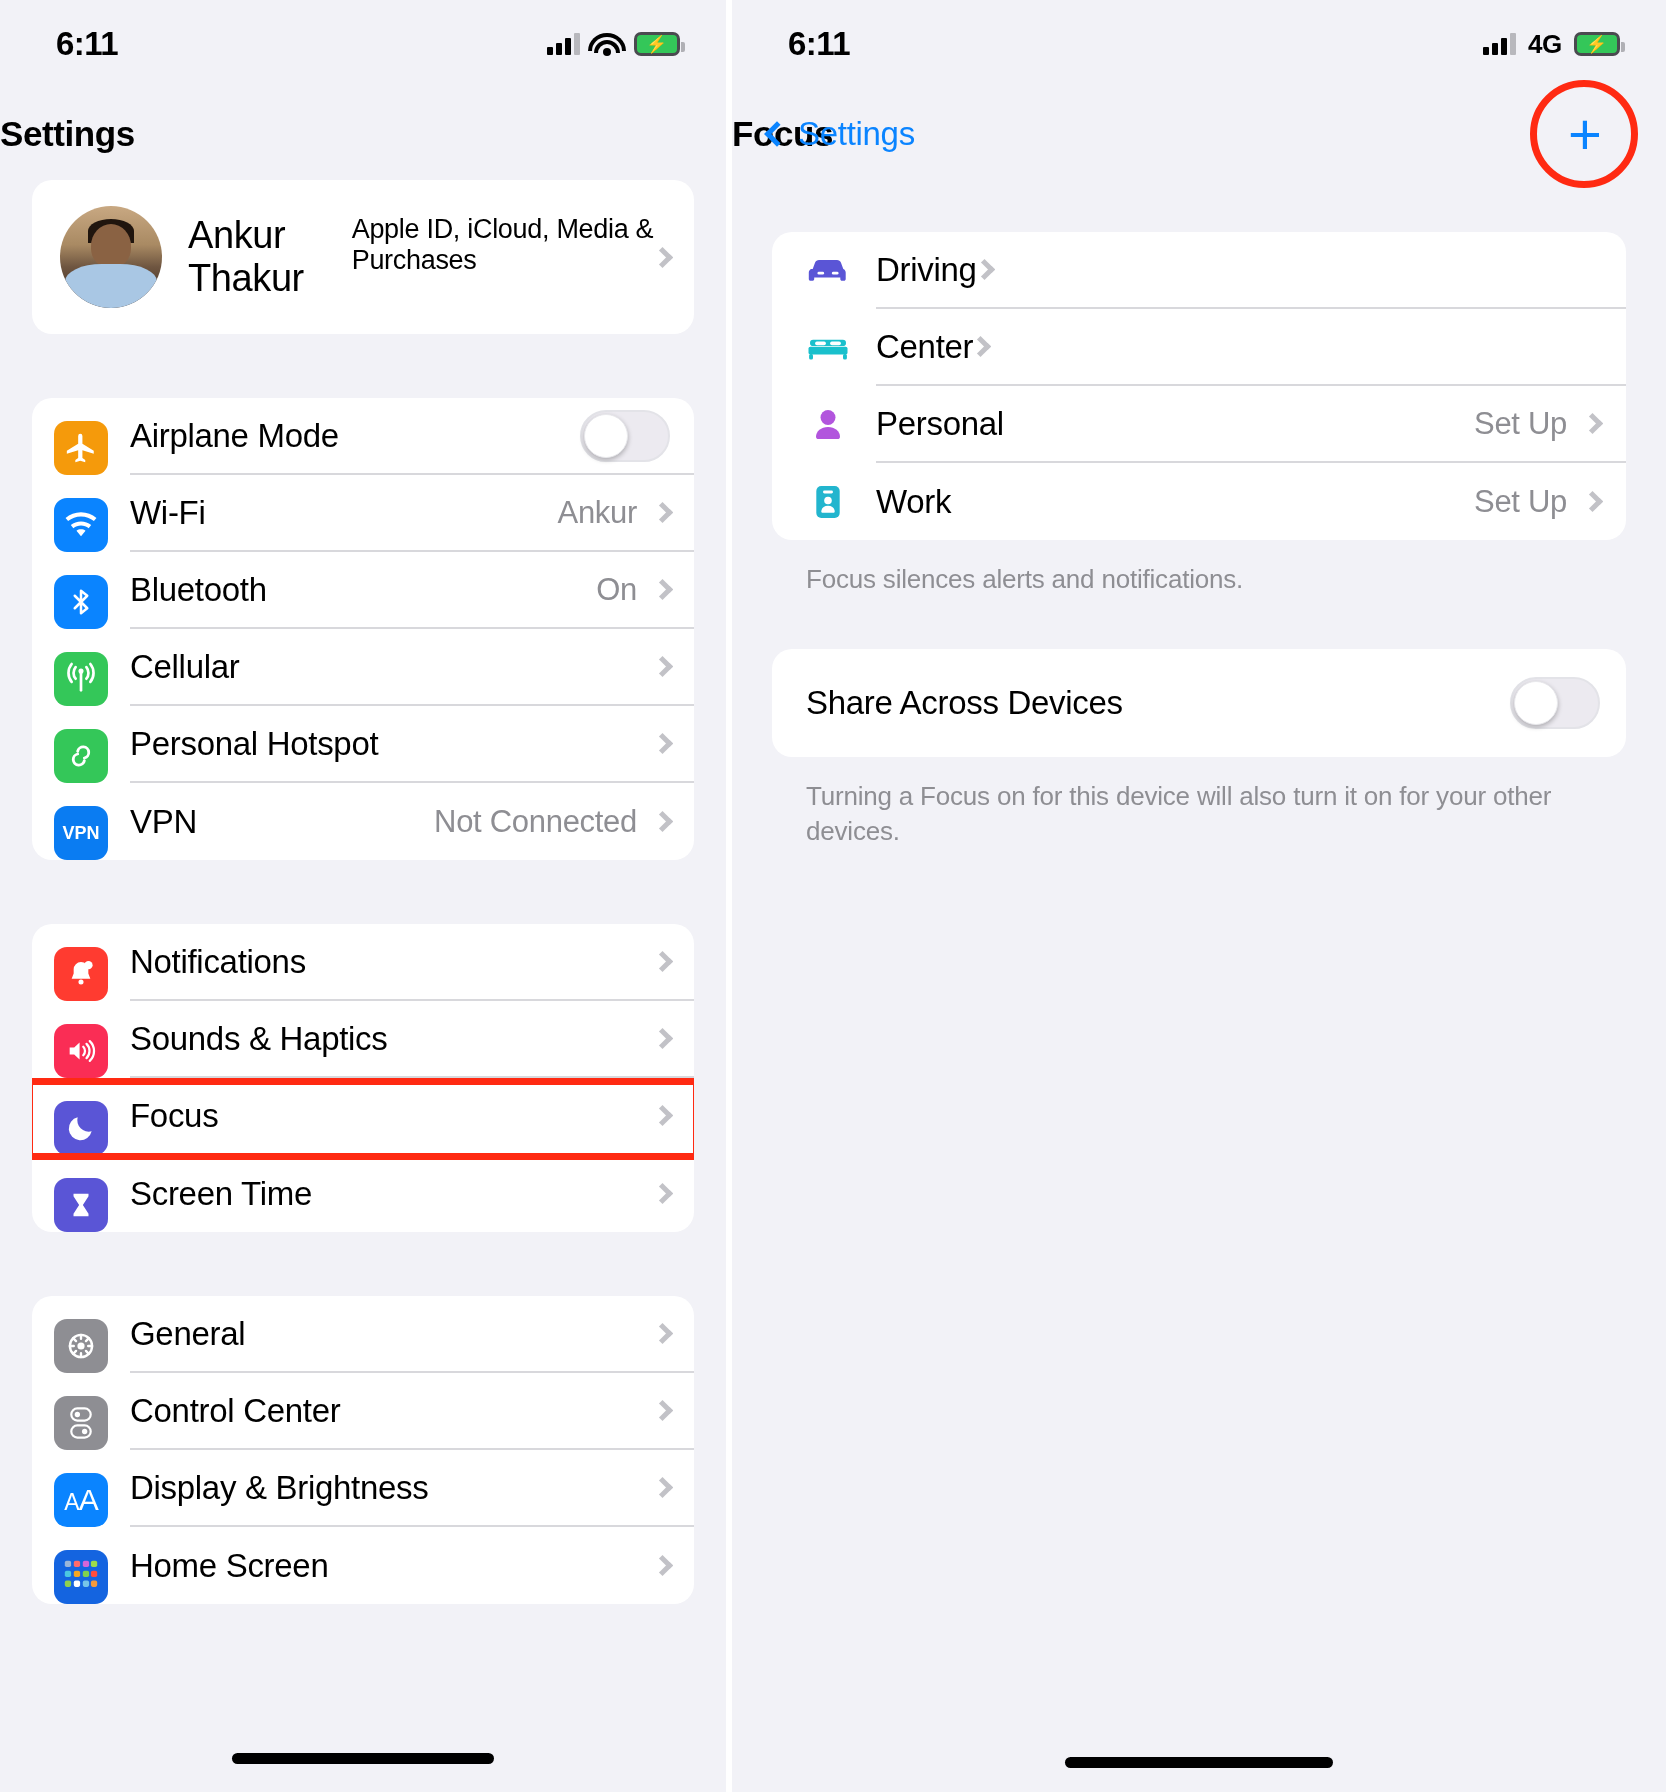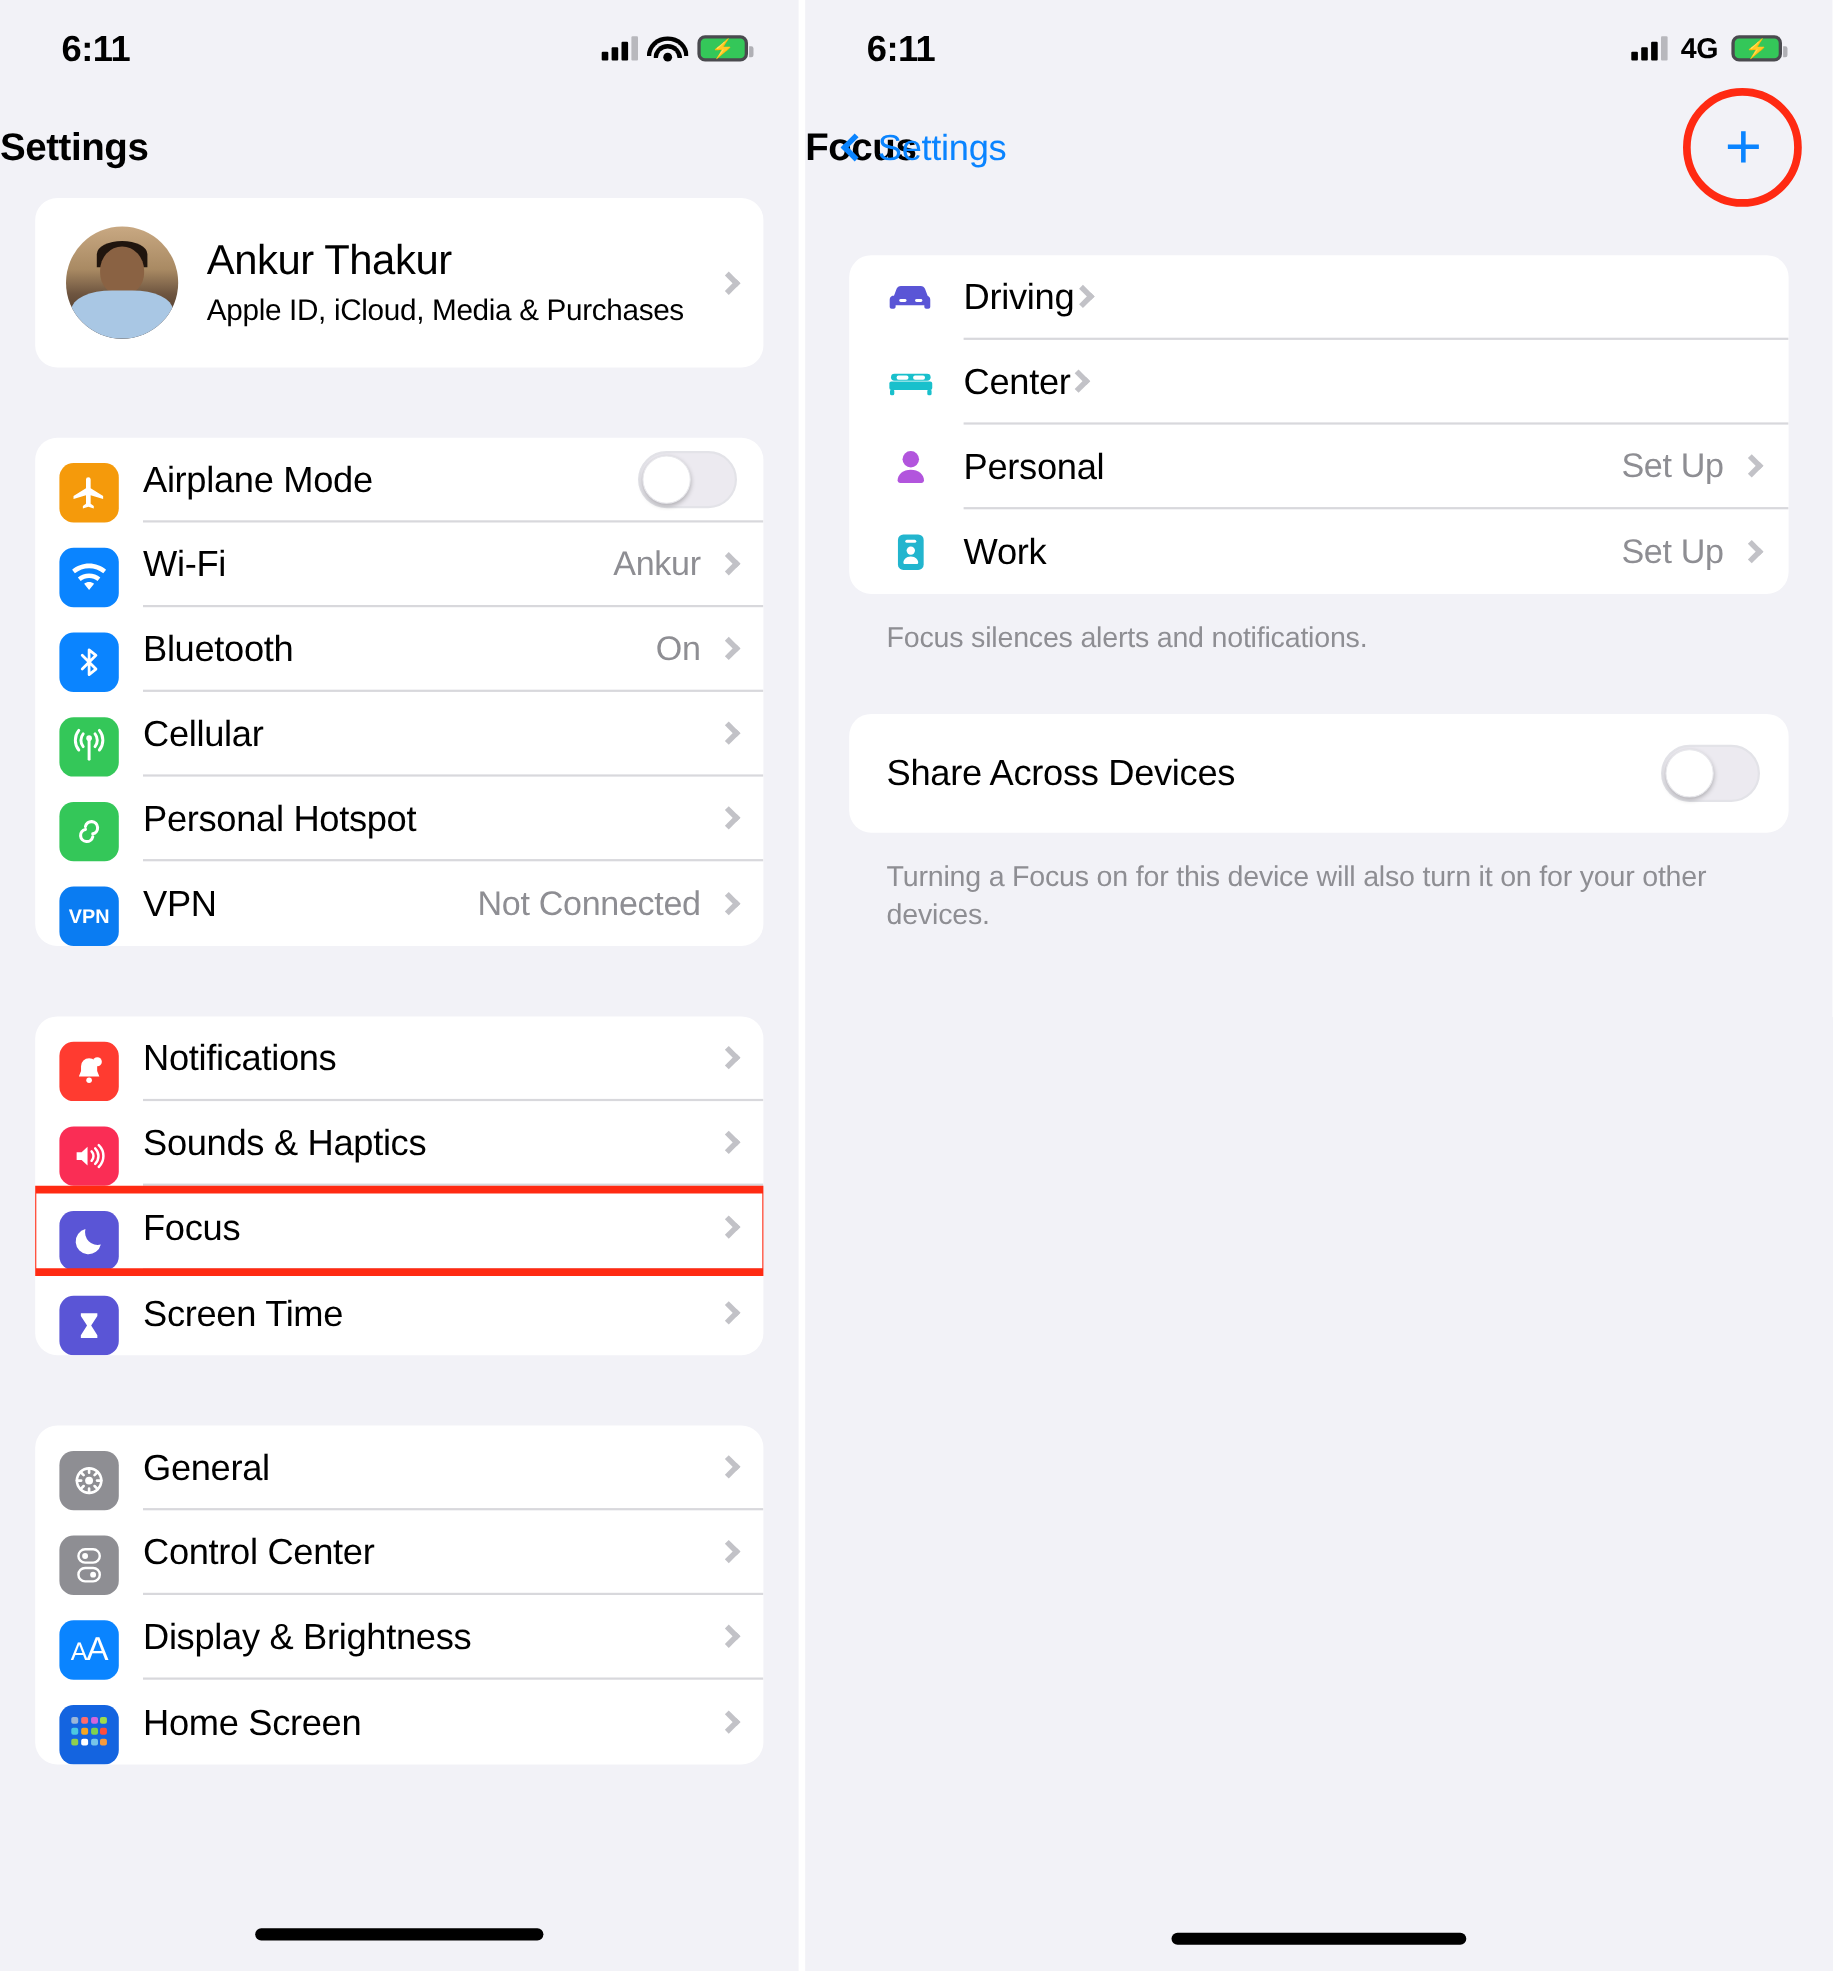--- a/index.html
+++ b/index.html
@@ -135,21 +135,21 @@
     width:40px; height:44px; border-radius:50% 50% 45% 45%; background:#8a6243;
   }
   .avatar .hair {
     position:absolute; left:50%; top:13%; transform:translateX(-50%);
     width:46px; height:24px; border-radius:50% 50% 0 0; background:#20150e;
   }
   .avatar .shirt {
     position:absolute; left:50%; bottom:0; transform:translateX(-50%);
     width:92px; height:44px; border-radius:40% 40% 0 0; background:#a9c7e4;
   }
-  .profile-text { display:flex; flex-direction:column; gap: 8px; flex:1; }
+  .profile-text { display:flex; gap: 8px; flex:1; }
   .profile-name { font-size: 38px; color:#000; letter-spacing:-0.4px; }
   .profile-sub { font-size: 27px; color:#000; letter-spacing:-0.3px; }
 
   
   .toggle {
     width: 90px; height: 52px; border-radius: 26px;
     background: #ffffff; border: 2px solid #e3e3e8; position: relative;
     margin-left: auto; flex:0 0 90px;
   }
   .toggle .knob {

